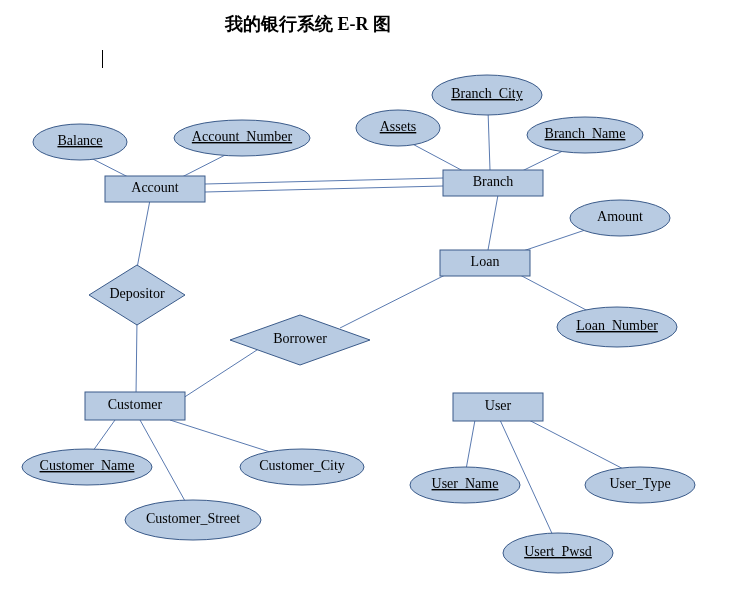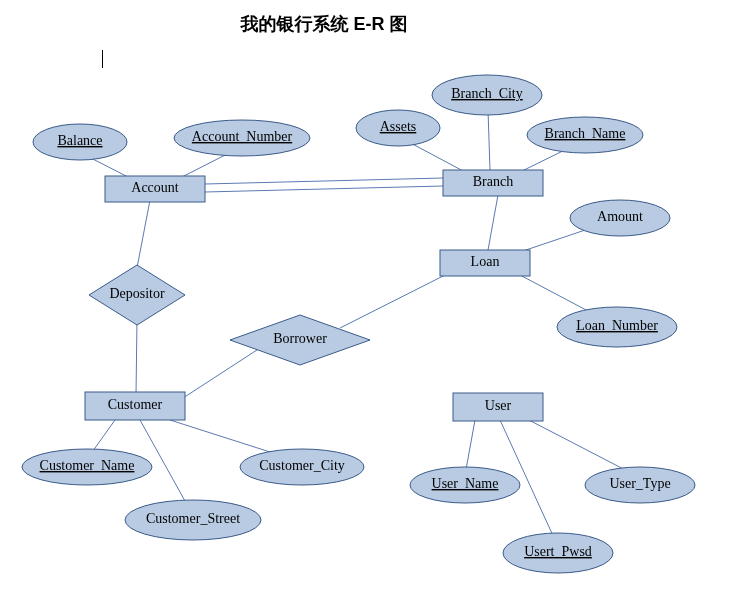--- a/index.html
+++ b/index.html
@@ -13,22 +13,21 @@
     overflow: hidden;
   }
   .title {
     position: absolute;
     top: 12px;
     left: 0;
     width: 616px;
     text-align: center;
     font-weight: bold;
     font-size: 18px;
-    font-family: Liberation Sans, sans-serif;
-    margin-left: 16px;
+    font-family: Liberation Serif, serif;
   }
   .cursor {
     position: absolute;
     top: 50px;
     left: 102px;
     width: 1px;
     height: 18px;
     background: #000;
   }
   svg.canvas {

